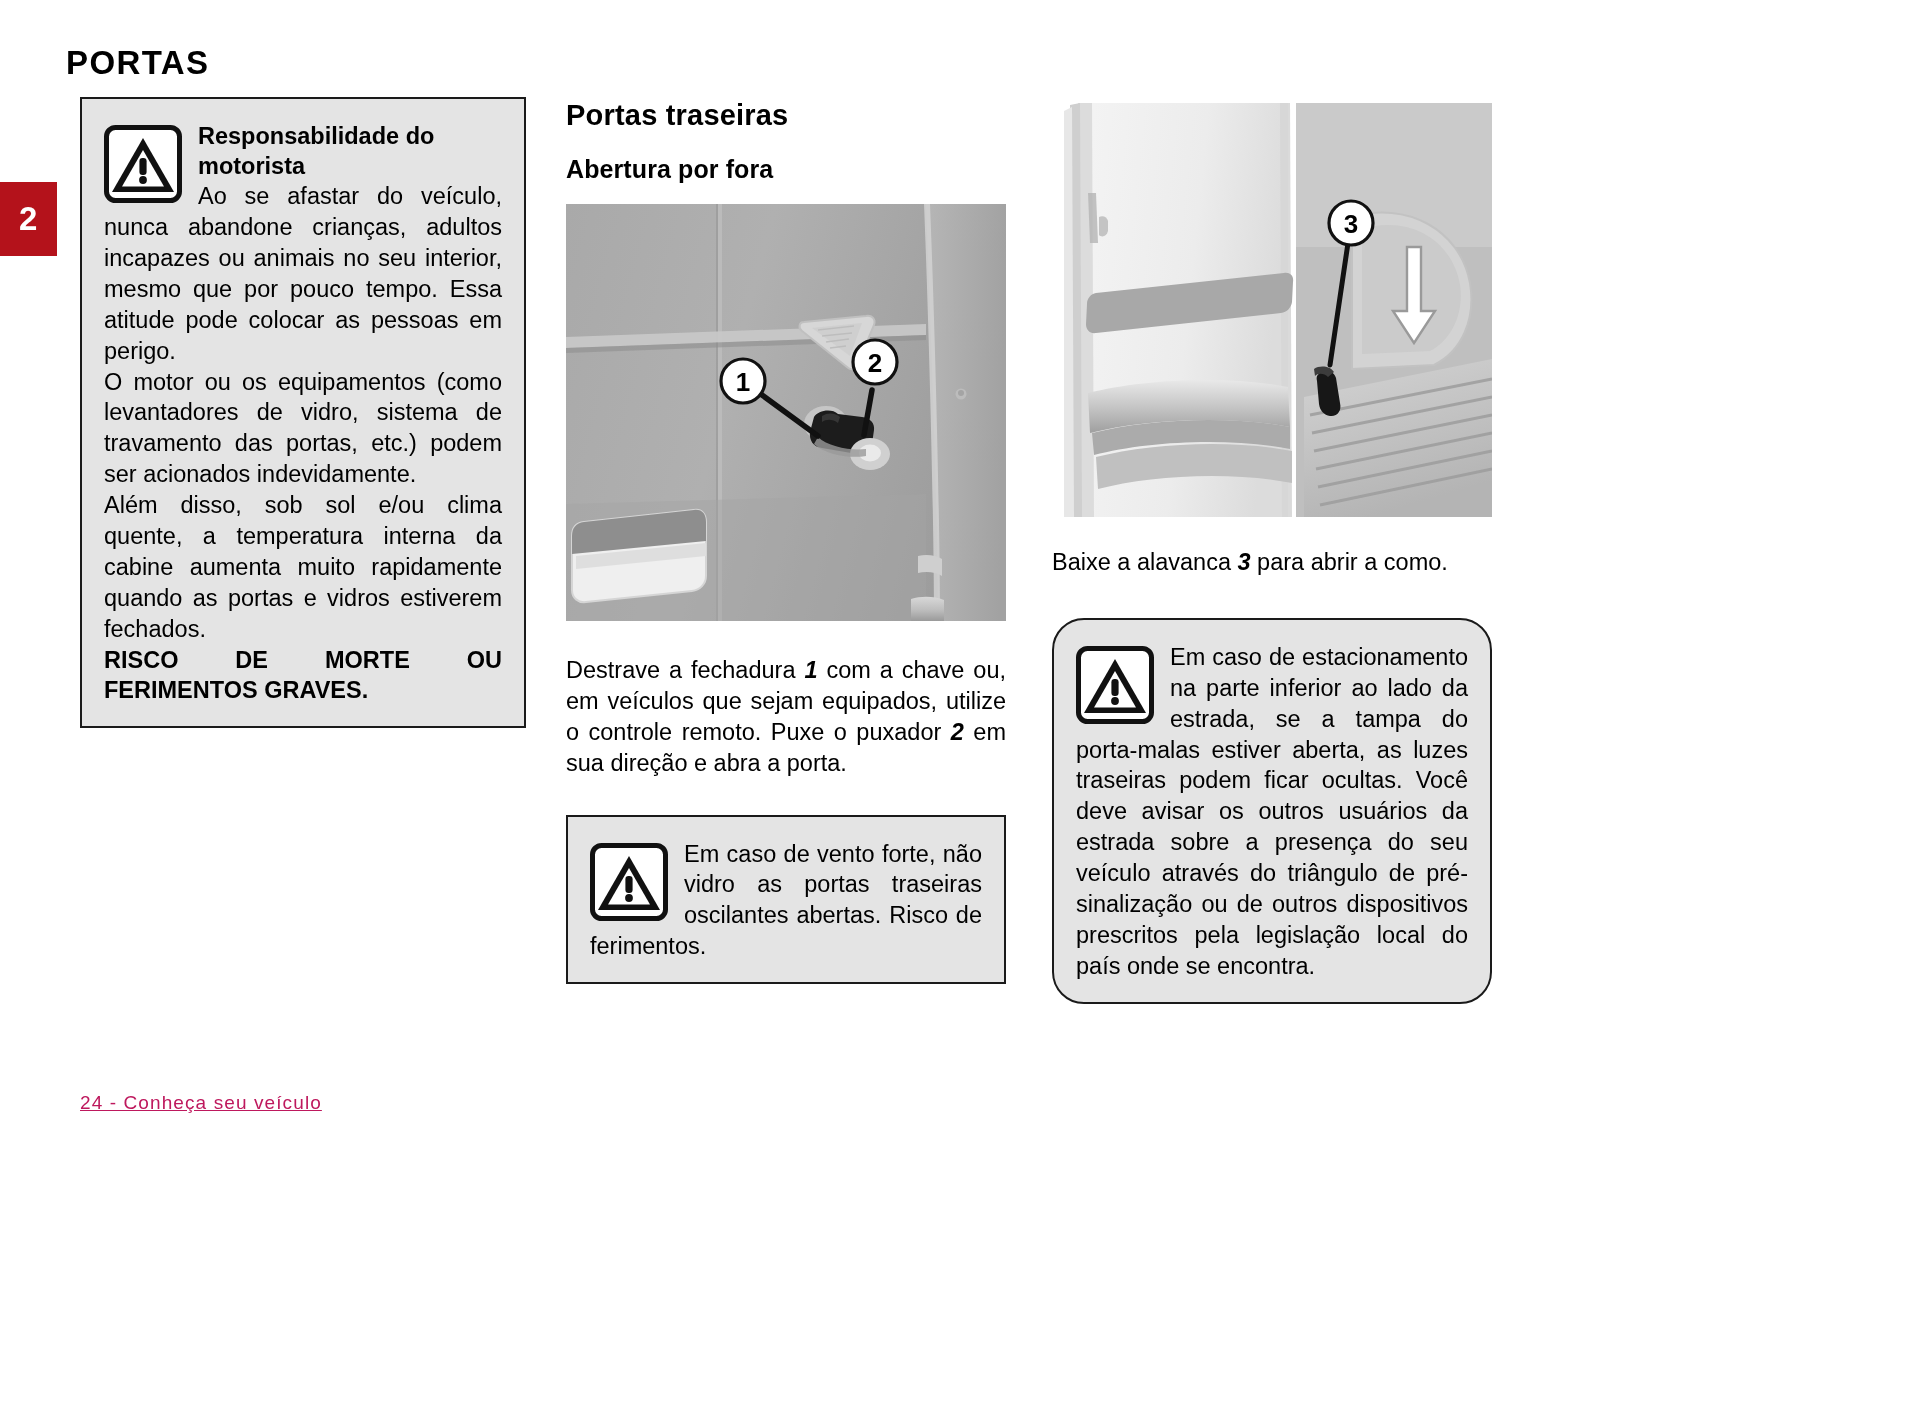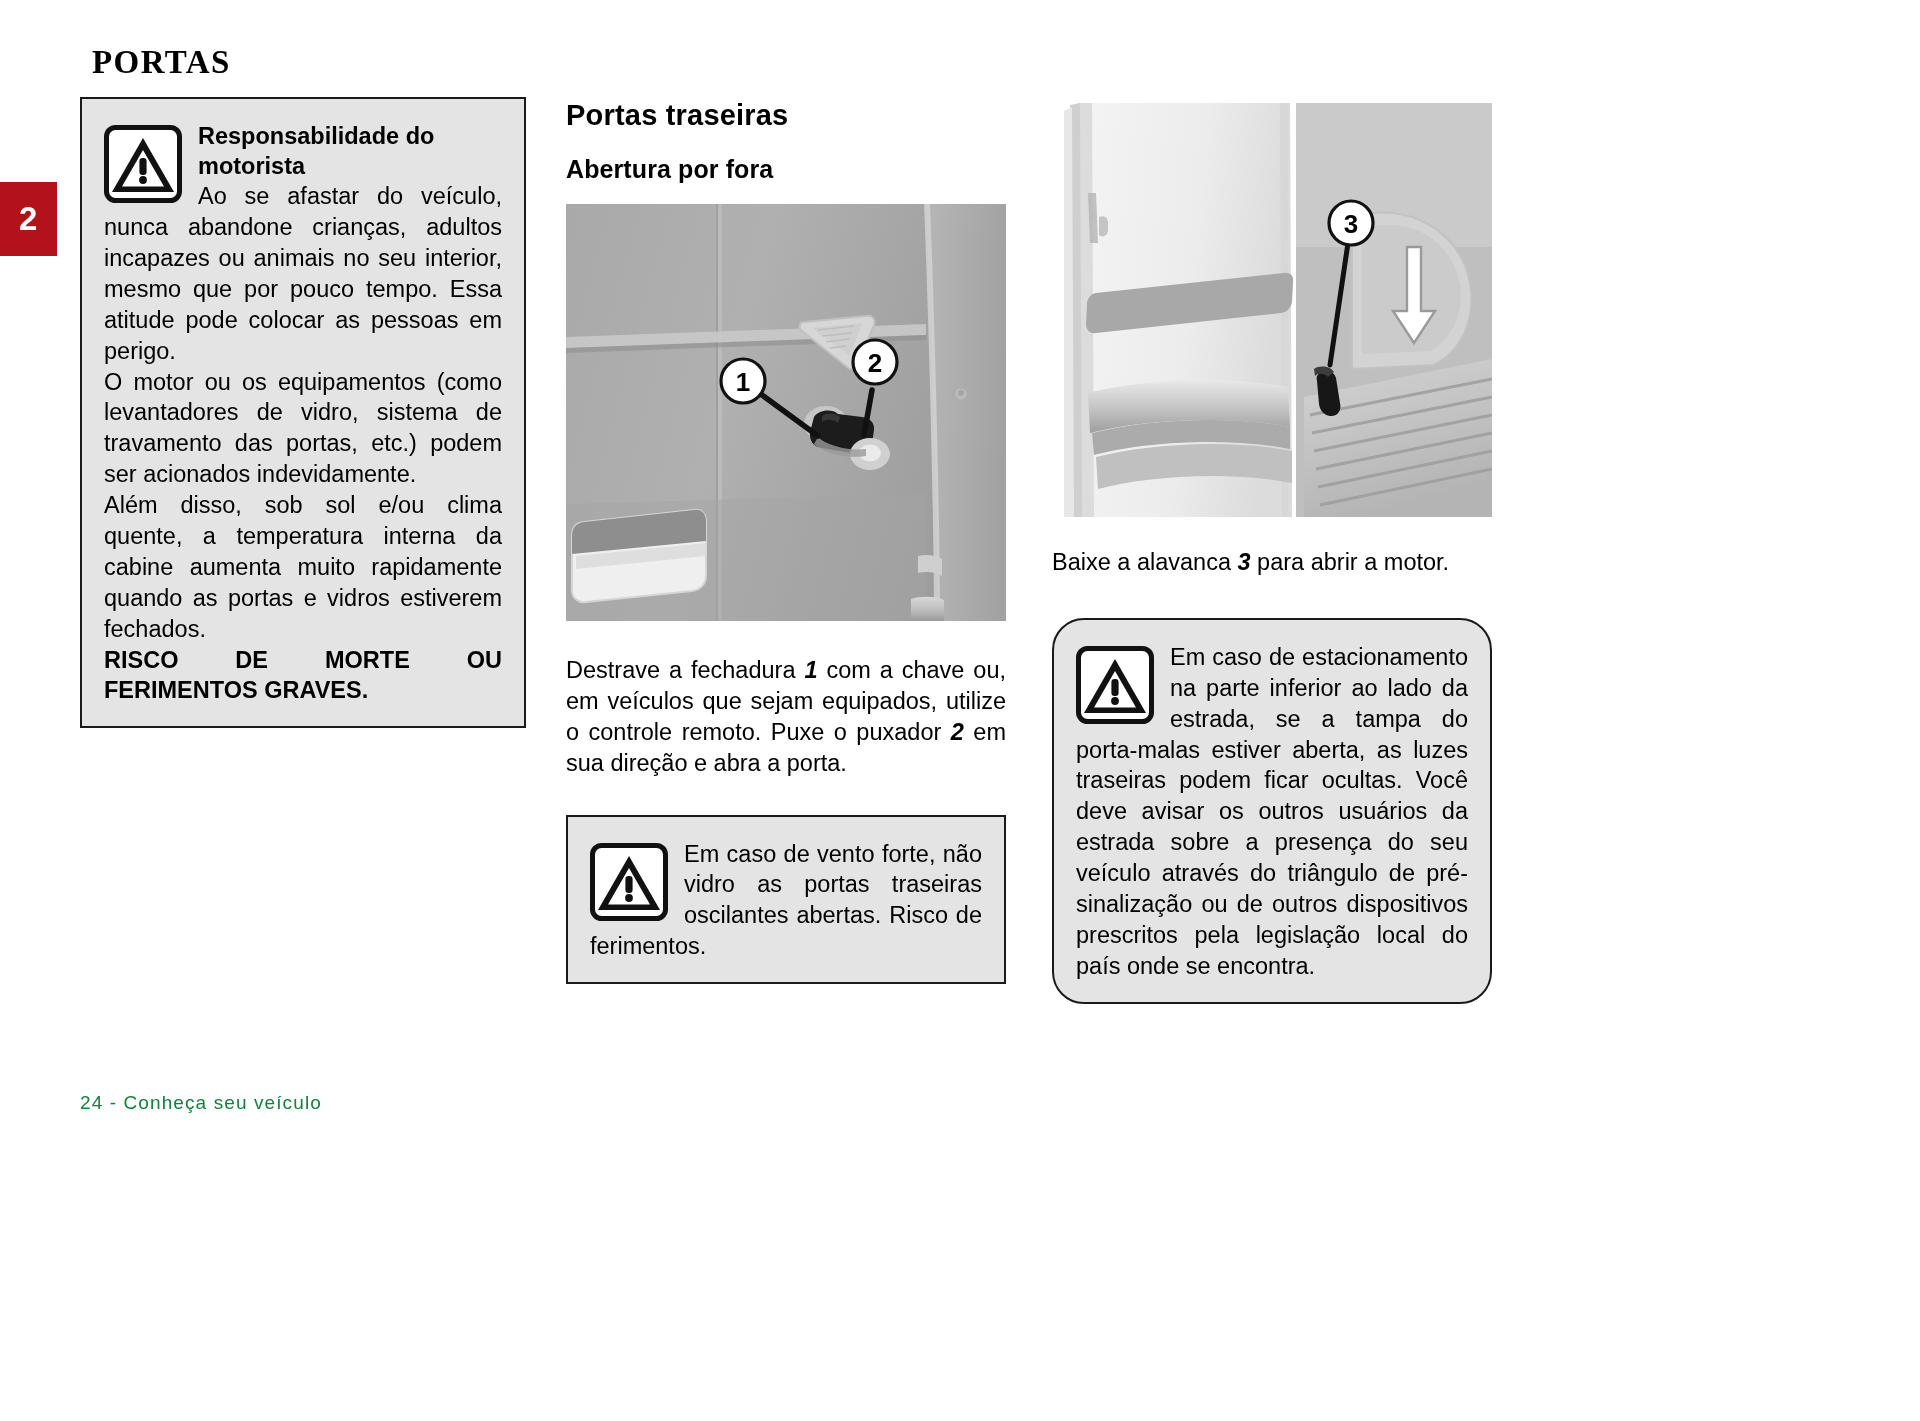--- a/index.html
+++ b/index.html
@@ -33,26 +33,25 @@
     font-weight: bold;
     display: flex;
     align-items: center;
     justify-content: center;
     letter-spacing: 0.5px;
   }
 
   
   .page-title {
     position: absolute;
-    left: 92px;
+    left: 66px;
     top: 44px;
     font-size: 33px;
     font-weight: bold;
     letter-spacing: 1.4px;
-    font-family: Liberation Serif, serif;
   }
 
   
   .col-left   { position: absolute; left: 80px;   top: 97px;  width: 446px; }
   .col-mid    { position: absolute; left: 566px;  top: 97px;  width: 440px; }
   .col-right  { position: absolute; left: 1052px; top: 97px;  width: 440px; }
 
   
   .warn-box {
     background: #e4e4e4;
@@ -119,21 +118,22 @@
     background: #ffffff;
   }
 
   
   .footer {
     position: absolute;
     left: 80px;
     top: 1092px;
     font-size: 19px;
     letter-spacing: 1.1px;
-    color: #15803d;
+    color: #be185d;
+    text-decoration: underline;
   }
 
   
   .callout-txt {
     font-family: "Liberation Sans", sans-serif;
     font-size: 26px;
     font-weight: bold;
     fill: #000;
   }
 </style>
@@ -336,21 +336,21 @@
 
           <circle cx="299" cy="126" r="22" fill="#ffffff" stroke="#111" stroke-width="3.2"></circle>
           <text class="callout-txt" x="299" y="136" text-anchor="middle">3</text>
         </svg>
 
         
       </div>
     </div>
 
     <div class="body-text" style="margin-top:30px;">
-      <span>Baixe a alavanca </span><b>3</b><span> para abrir a motor.</span>
+      <span>Baixe a alavanca </span><b>3</b><span> para abrir a como.</span>
     </div>
 
     <div class="warn-box" style="margin-top:40px;border-radius:32px;">
       <span class="warn-tri">
         <svg viewBox="0 0 78 78">
           <rect x="2.5" y="2.5" width="73" height="73" rx="9" ry="9" fill="#ffffff" stroke="#111" stroke-width="5"></rect>
           <path d="M39 13 L70 67 L8 67 Z" fill="#111"></path>
           <path d="M39 25 L60 61.5 L18 61.5 Z" fill="#ffffff"></path>
           <rect x="35.4" y="33" width="7.2" height="17" rx="3.2" fill="#111"></rect>
           <circle cx="39" cy="55" r="3.9" fill="#111"></circle>

